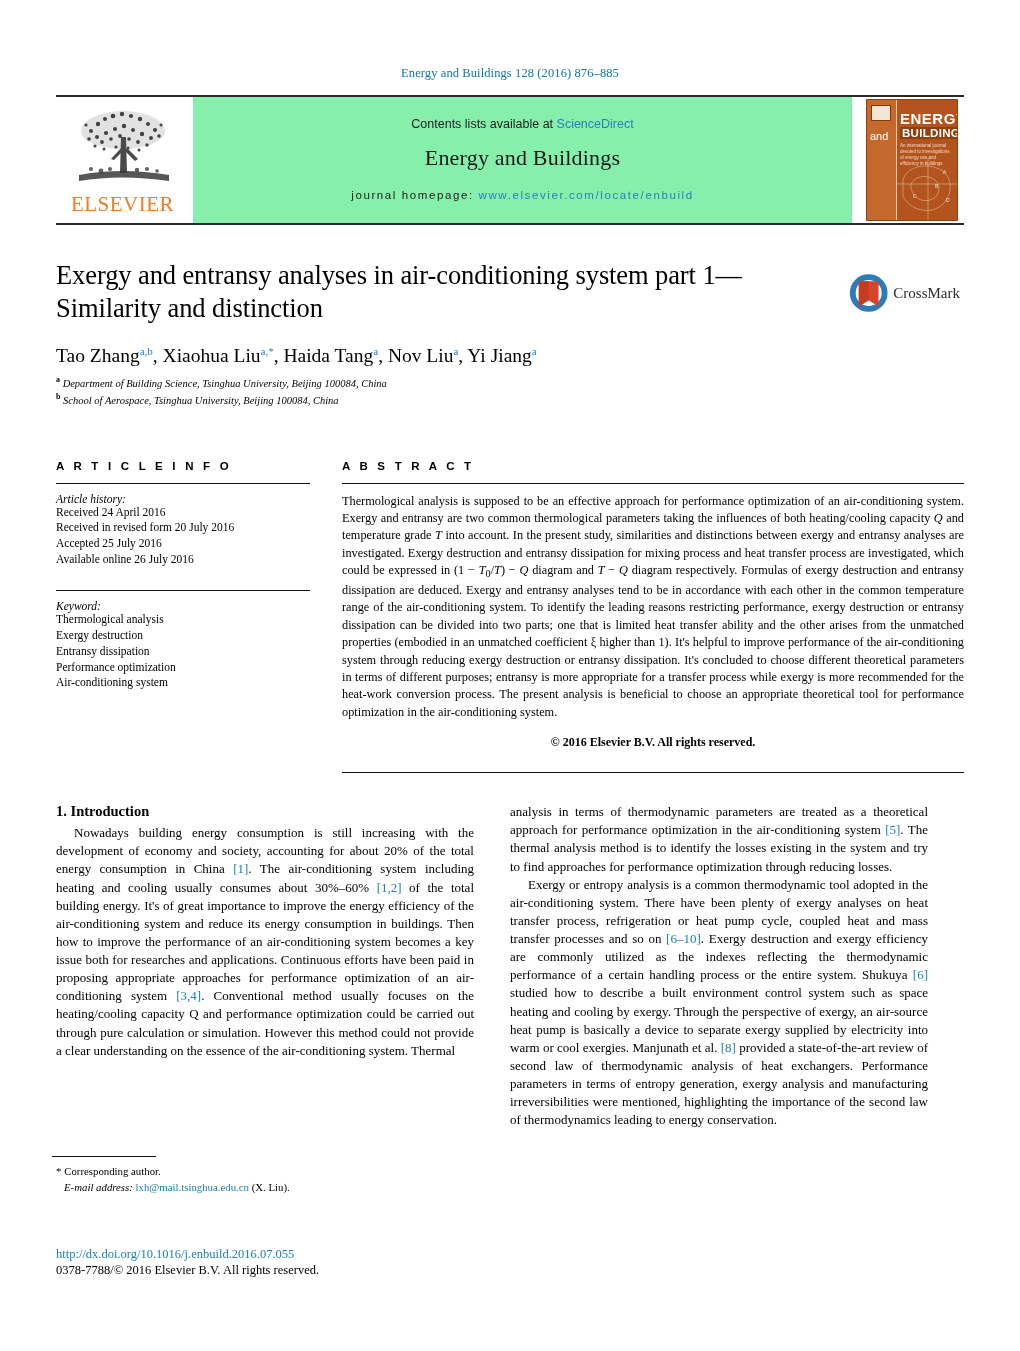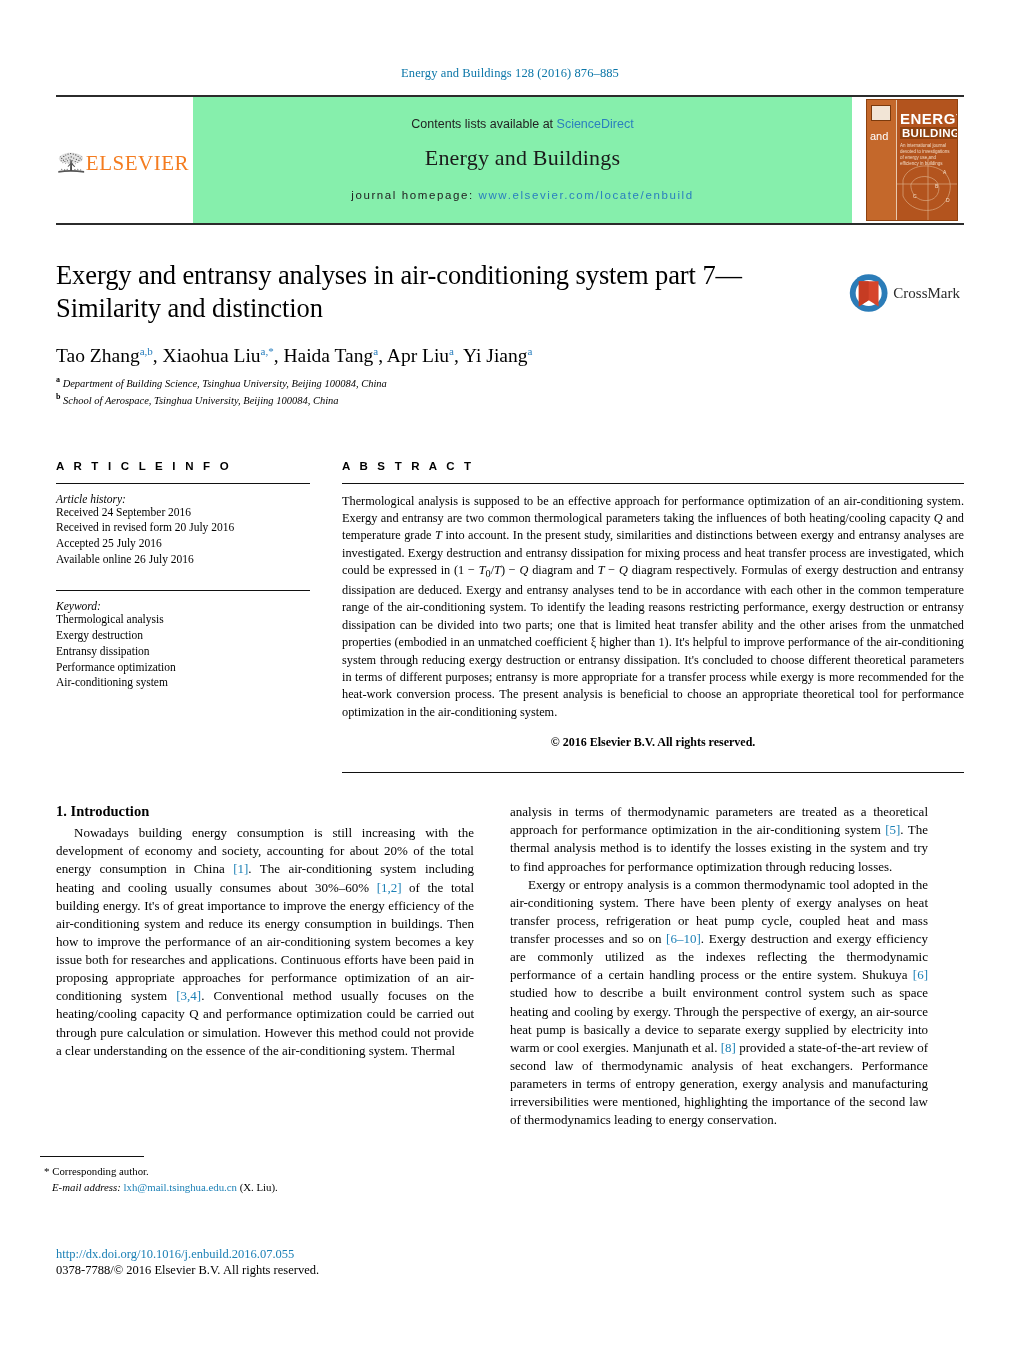--- a/index.html
+++ b/index.html
@@ -32,21 +32,21 @@
     border-top: 2.5px solid #2b2b2b;
     position: relative;
     height: 128px;
     display: flex;
     align-items: stretch;
   }
   .elsevier-logo {
     width: 133px;
     flex: 0 0 133px;
     display: flex;
-    flex-direction: row;
+    flex-direction: column;
     align-items: center;
     justify-content: flex-start;
     padding-top: 6px;
   }
   .tree-svg { display:block; }
   .elsevier-word {
     font-family: "Liberation Serif", serif;
     font-size: 21px;
     letter-spacing: .5px;
     color: #F47C20;
@@ -227,21 +227,21 @@
     margin: 0;
     text-indent: 18px;
     hyphens: none;
   }
   p.body-par + p.body-par { margin-top: 0; }
   .ref { color: #1a7fb5; }
 
   
   .footnote {
     position: absolute;
-    left: 40px;
+    left: 52px;
     top: 1156px;
     width: 418px;
   }
   .footnote .fn-rule {
     border-top: 1px solid #111;
     width: 104px;
     margin-bottom: 7px;
   }
   .fn-line { font-size: 10.8px; line-height: 1.45; padding-left: 10px; text-indent: -6px;}
   .fn-line .fn-star { font-size: 11px; }
@@ -353,53 +353,53 @@
               <text x="16" y="40">C</text>
               <text x="49" y="44">D</text>
           </g>
         </svg>
       </div>
     </div>
   </div>
   <div class="masthead-bottom"></div>
 
   <div class="title-block">
-    <h1 class="article-title">Exergy and entransy analyses in air-conditioning system part 7—Similarity and distinction</h1>
+    <h1 class="article-title">Exergy and entransy analyses in air-conditioning system part 1—Similarity and distinction</h1>
 
     <div class="crossmark">
       <svg width="46" height="46" viewBox="0 0 46 46">
         <circle cx="23" cy="23" r="21" fill="#2b7cb8"></circle>
         <circle cx="23" cy="23" r="14.5" fill="#ffffff"></circle>
         <path d="M12 10 L34 10 L34 38 L23 31 L12 38 Z" fill="#d6452b"></path>
         <path d="M23 10 L23 31 L12 38 L12 10 Z" fill="#c63c23"></path>
       </svg>
       <span class="crossmark-word">CrossMark</span>
     </div>
 
     <div class="authors">
       <span><span>Tao Zhang</span><sup>a,b</sup></span>,
       <span><span>Xiaohua Liu</span><sup>a,*</sup></span>,
       <span><span>Haida Tang</span><sup>a</sup></span>,
-      <span><span>Apr Liu</span><sup>a</sup></span>,
+      <span><span>Nov Liu</span><sup>a</sup></span>,
       <span><span>Yi Jiang</span><sup>a</sup></span>
     </div>
 
     <div class="affiliations">
       <div><sup>a</sup> <span>Department of Building Science, Tsinghua University, Beijing 100084, China</span></div>
       <div><sup>b</sup> <span>School of Aerospace, Tsinghua University, Beijing 100084, China</span></div>
     </div>
   </div>
 
   <div class="info-abstract">
 
     <div class="col-info">
       <div class="sec-heading">A R T I C L E   I N F O</div>
       <div class="rule"></div>
       <div class="hist-label">Article history:</div>
-      <div class="hist-line">Received 24 September 2016</div>
+      <div class="hist-line">Received 24 April 2016</div>
       <div class="hist-line">Received in revised form 20 July 2016</div>
       <div class="hist-line">Accepted 25 July 2016</div>
       <div class="hist-line">Available online 26 July 2016</div>
 
       <div class="kw-block">
         <div class="rule"></div>
         <div class="kw-label">Keyword:</div>
         <div class="kw-line">Thermological analysis</div>
         <div class="kw-line">Exergy destruction</div>
         <div class="kw-line">Entransy dissipation</div>

